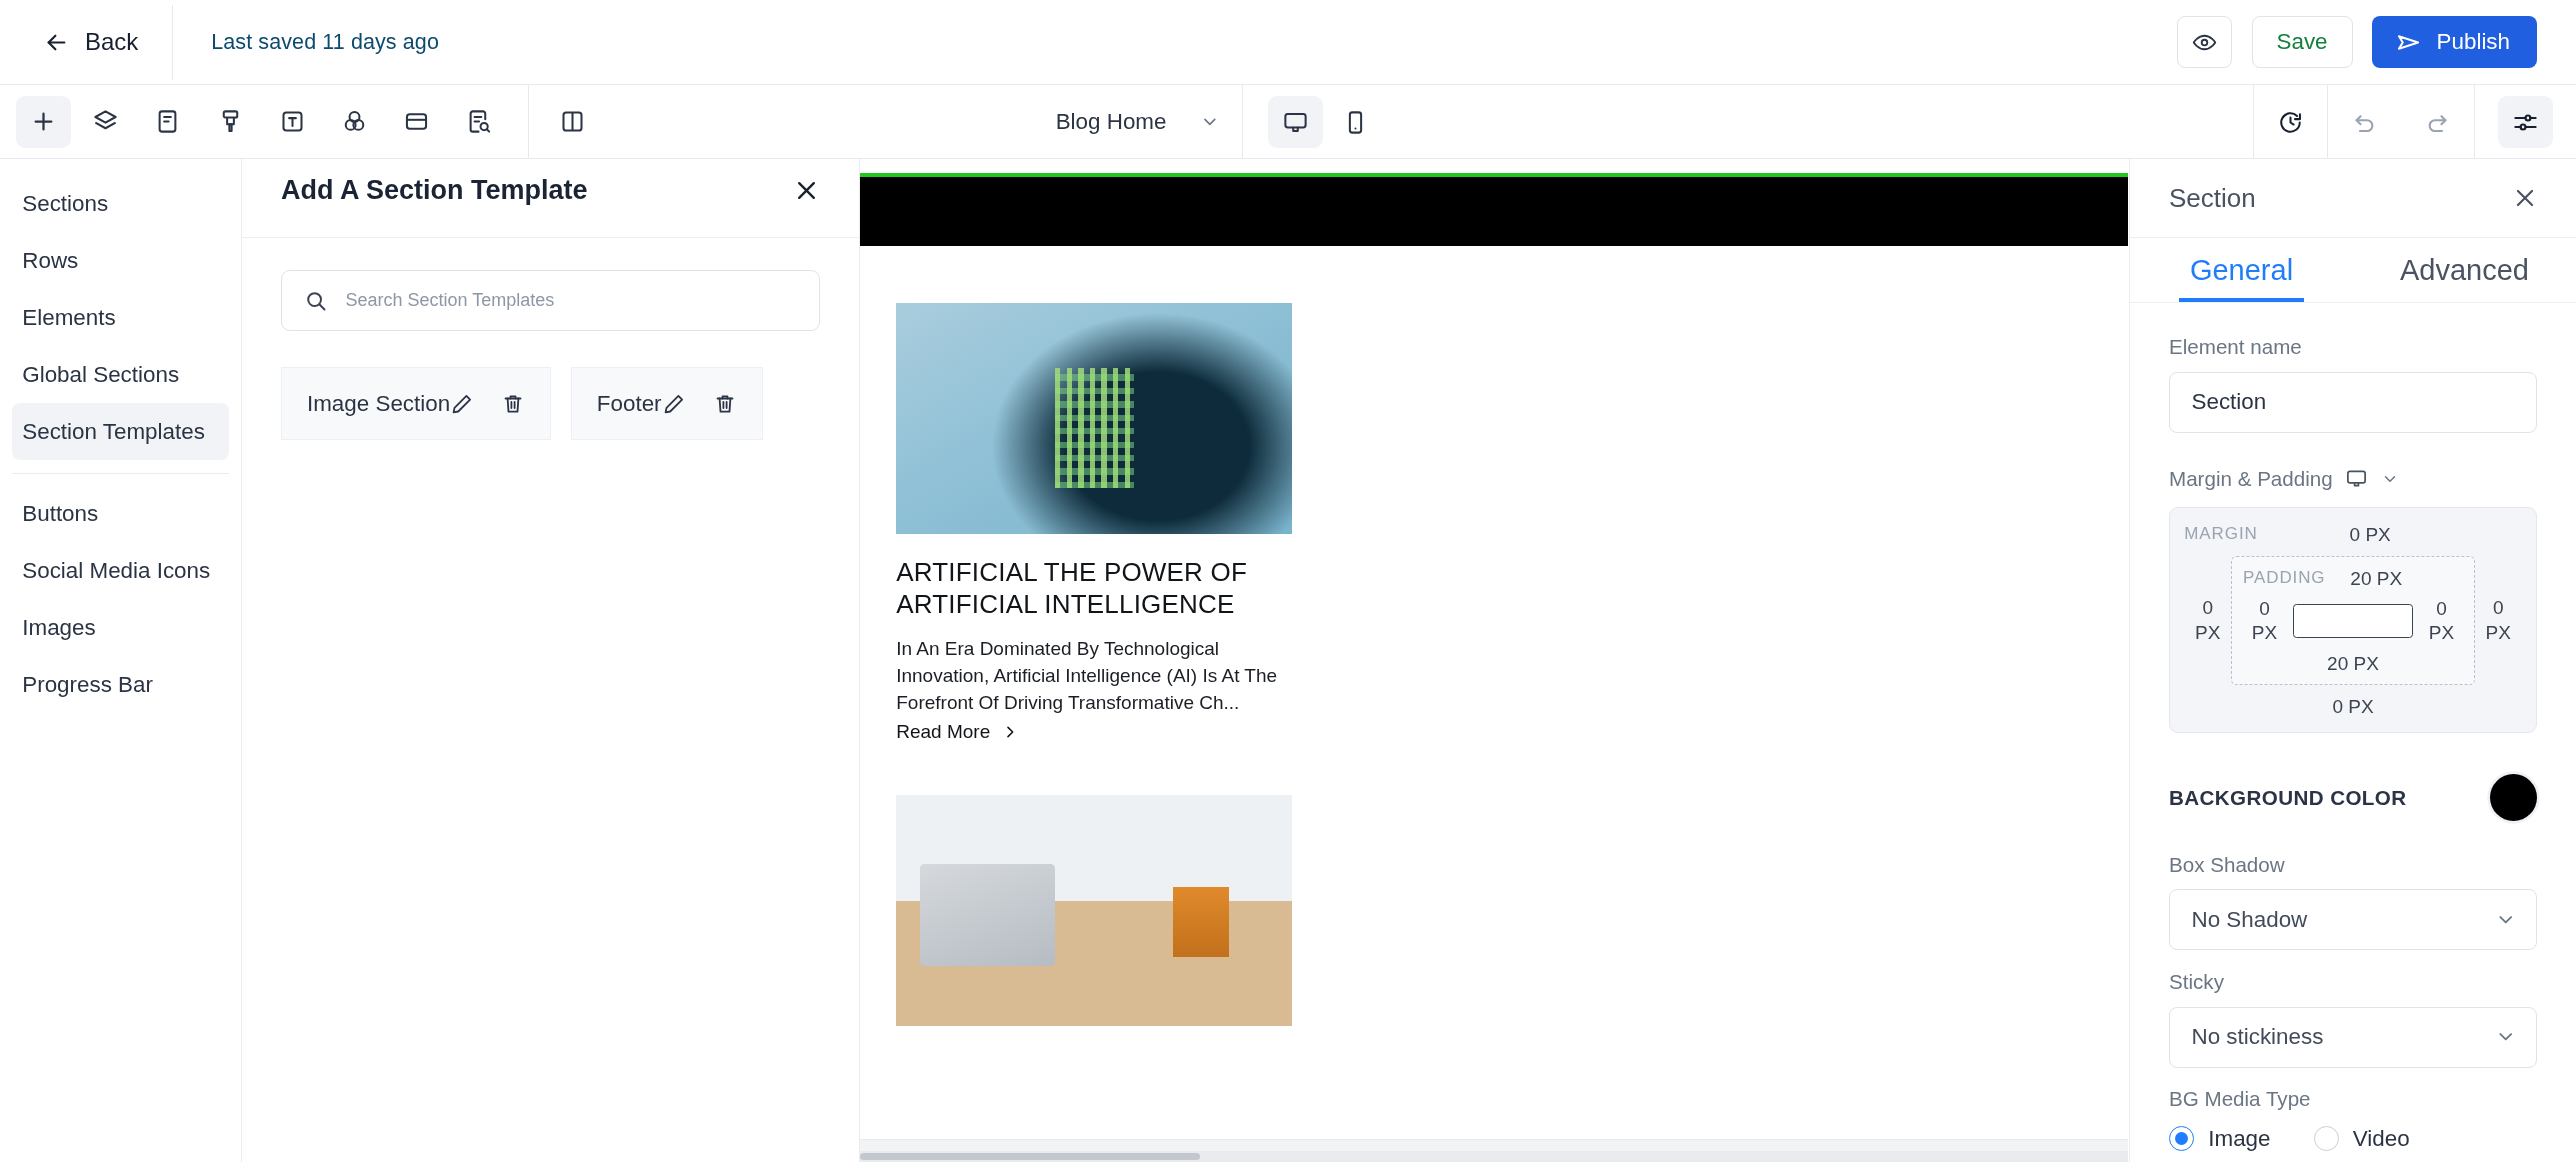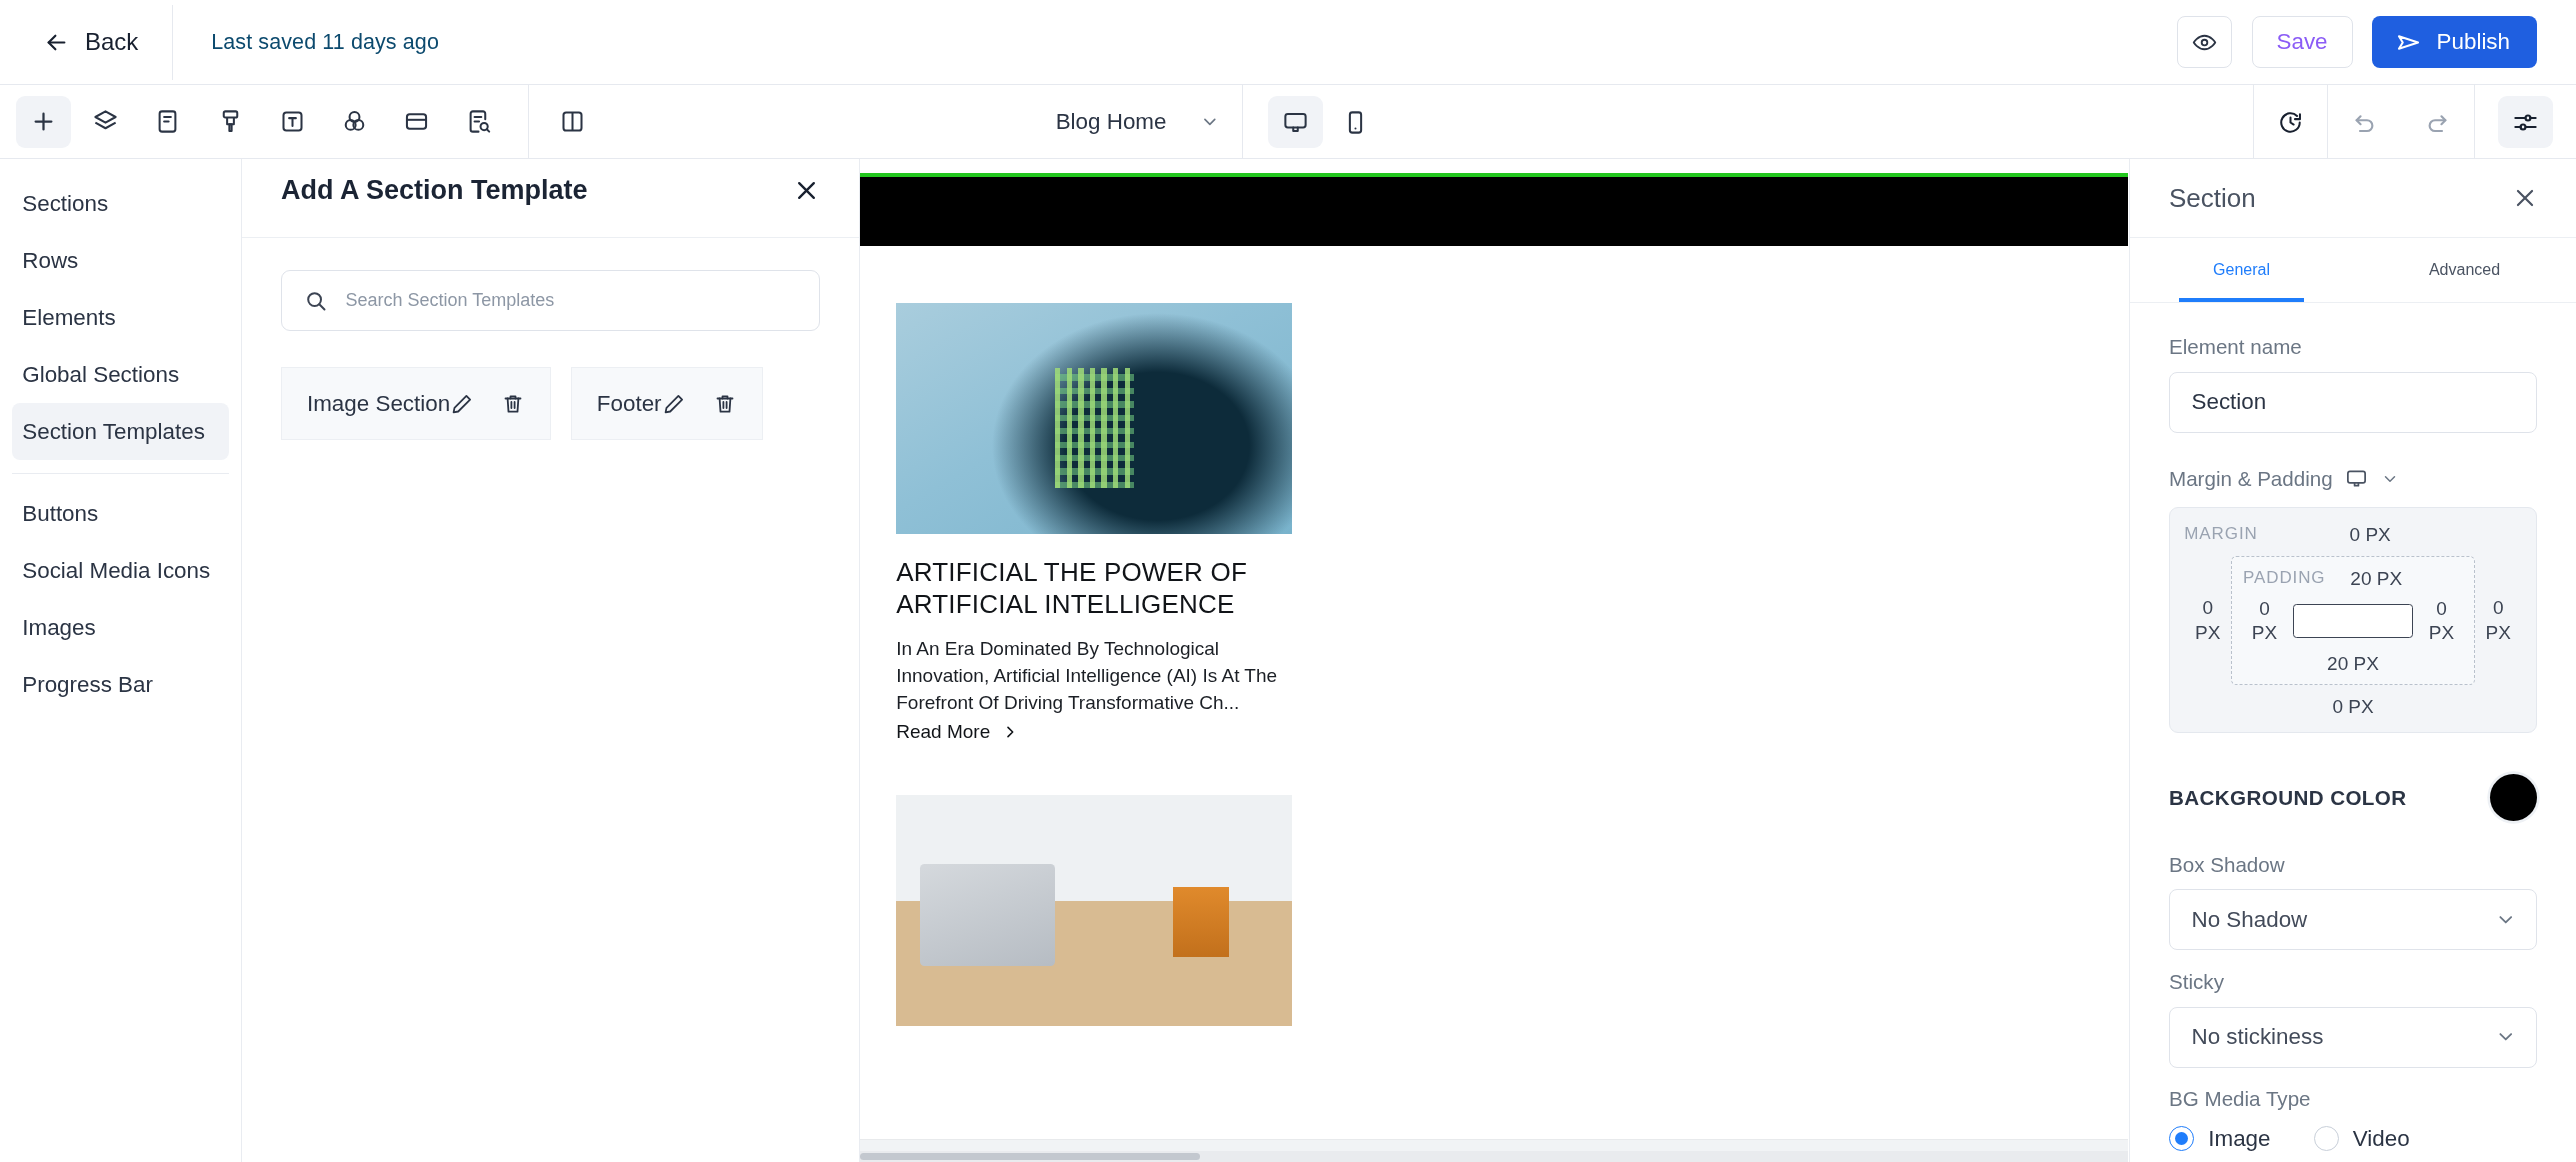--- a/index.html
+++ b/index.html
@@ -32,21 +32,21 @@
   }
   .icon-btn-outline {
     width: 55px; height: 52px; border: 0.9px solid #dfe3ea; border-radius: 8px;
     display: flex; align-items: center; justify-content: center;
     background: #fff; cursor: pointer;
   }
   .save-btn {
     height: 52px; min-width: 98px; padding: 0 24px;
     border: 0.9px solid #dfe3ea; border-radius: 8px; background: #fff;
     display: flex; align-items: center; justify-content: center;
-    font-size: 22.4px; color: #8b5cf6; cursor: pointer;
+    font-size: 22.4px; color: #15803d; cursor: pointer;
   }
   .publish-btn {
     height: 52px; padding: 0 27px 0 23px; border-radius: 8px;
     background: #1f5fe0; color: #fff; display: flex; align-items: center;
     gap: 14.3px; font-size: 22.4px; cursor: pointer; border: none;
   }
 
   
   .toolbar {
     position: absolute; left: 0; top: 85px; width: 2576px; height: 74px;
@@ -219,21 +219,21 @@
   }
   .rp-head {
     height: 79px; display: flex; align-items: center;
     padding: 0 38px 0 39px; border-bottom: 0.9px solid #eceff3;
   }
   .rp-title { font-size: 26px; color: #4a5362; }
   .rp-close { margin-left: auto; cursor: pointer; line-height: 0; }
   .rp-tabs { display: flex; border-bottom: 0.9px solid #eceff3; height: 65px; }
   .rp-tab {
     flex: 1; display: flex; align-items: center; justify-content: center;
-    font-size: 16px; color: #4a5362; cursor: pointer; position: relative;
+    font-size: 29px; color: #4a5362; cursor: pointer; position: relative;
   }
   .rp-tab.active { color: #1f7dfb; }
   .rp-tab.active:after {
     content: ""; position: absolute; left: 22%; right: 22%; bottom: 0;
     height: 3.6px; background: #1f7dfb;
   }
   .rp-body { padding: 0 39px; }
   .fld-label { font-size: 20.6px; color: #6b7684; margin-top: 32px; }
   .fld-input {
     height: 61px; border: 0.9px solid #dfe3ea; border-radius: 8px;

